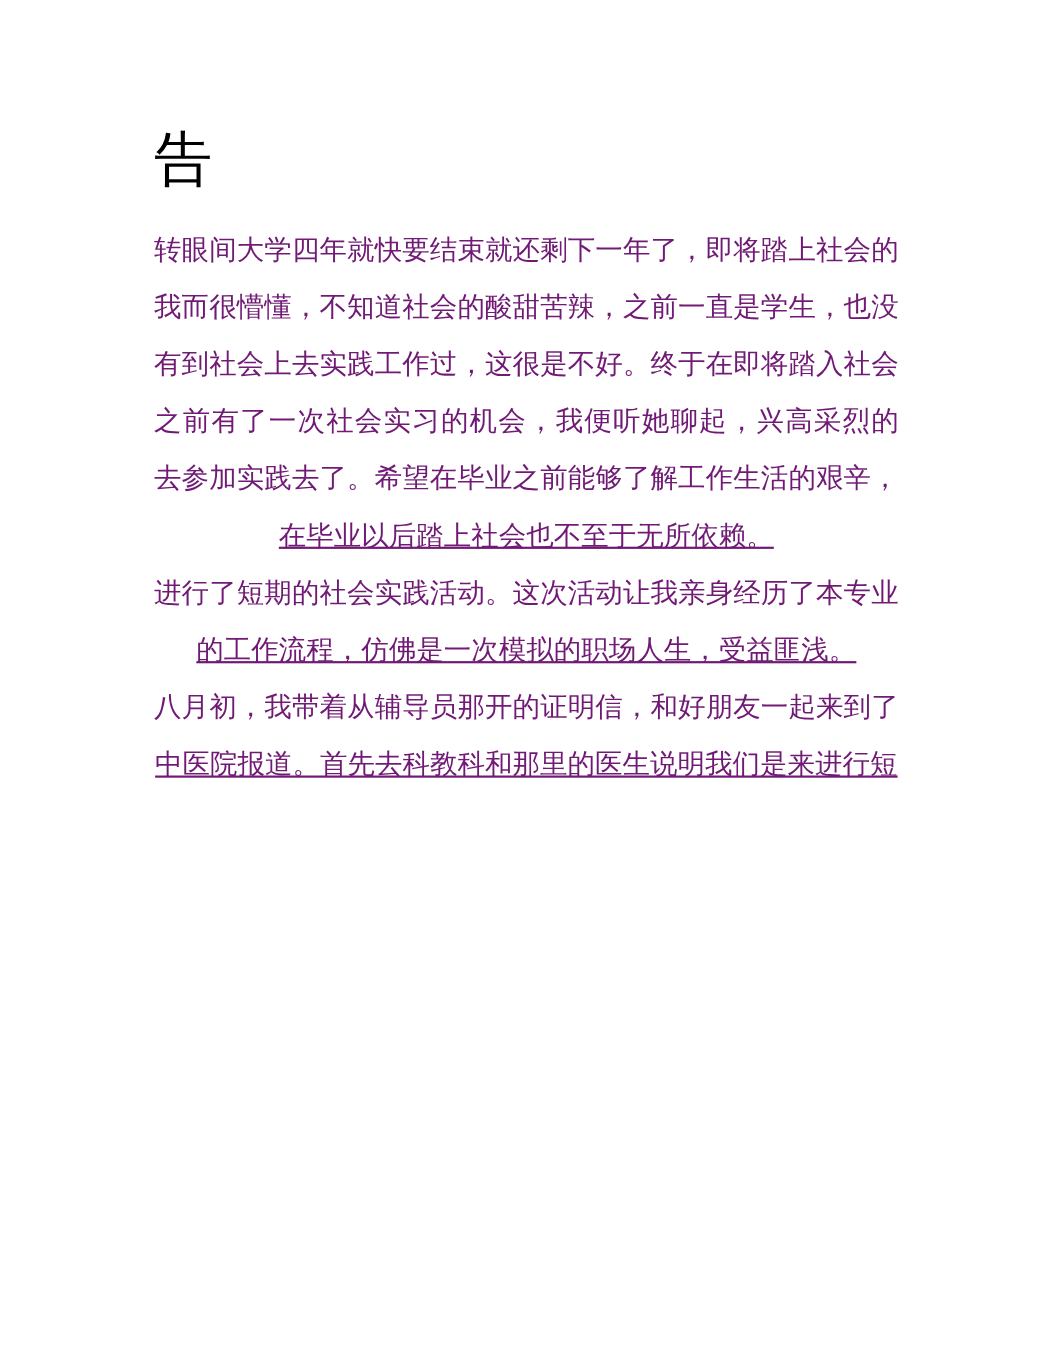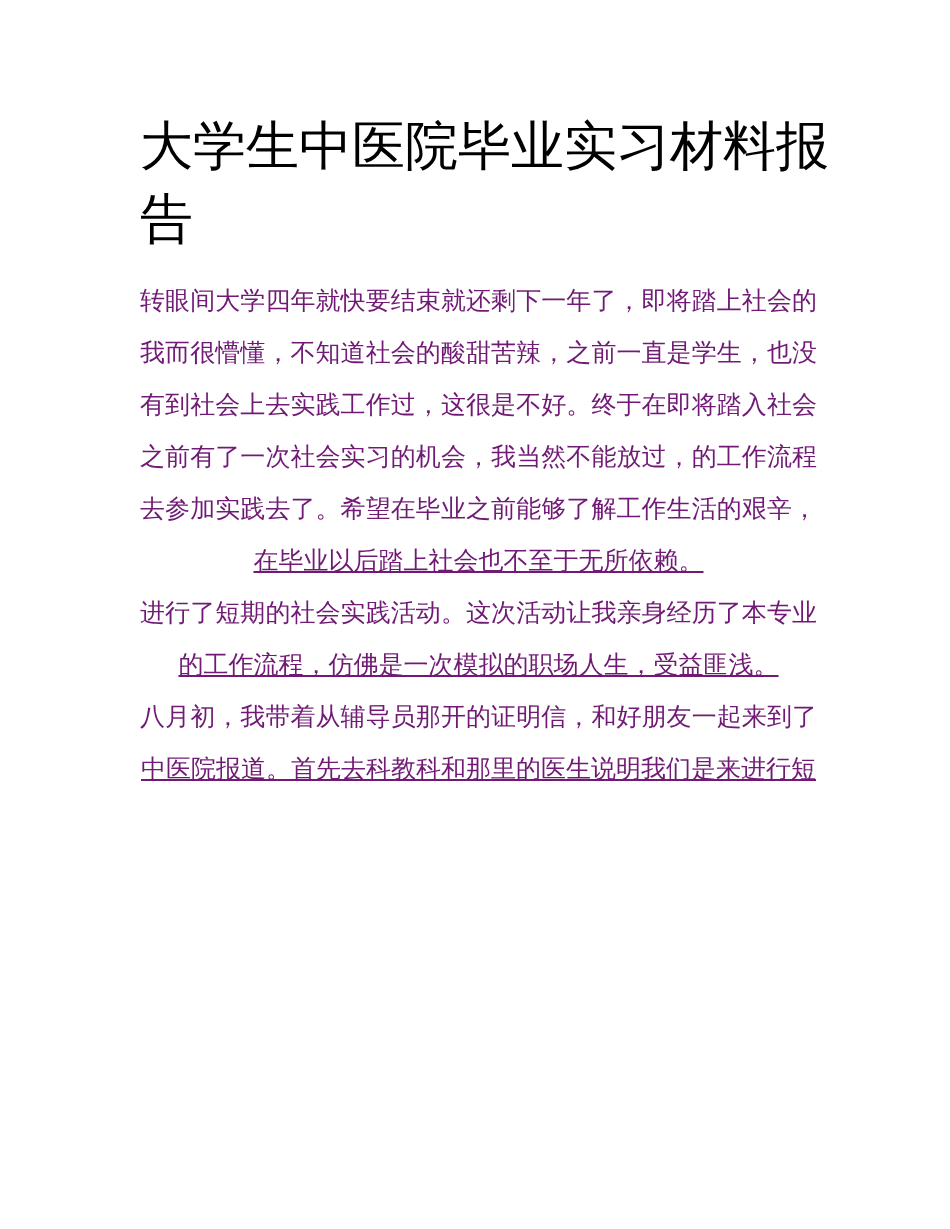--- a/index.html
+++ b/index.html
@@ -52,29 +52,28 @@
   .doc-body .line.last {
     text-align: center;
     text-decoration: underline;
   }
 </style>
 </head>
 <body>
 
 <div class="page">
   <h1 class="doc-title" id="doc-title">
-      <div class="line">大学生中医院毕业实习材料报</div>
       <div class="line">告</div>
     </h1>
   <div class="doc-body" id="doc-body">
       <div class="para">
         <div class="line fill">转眼间大学四年就快要结束就还剩下一年了，即将踏上社会的</div>
         <div class="line fill">我而很懵懂，不知道社会的酸甜苦辣，之前一直是学生，也没</div>
         <div class="line fill">有到社会上去实践工作过，这很是不好。终于在即将踏入社会</div>
-        <div class="line fill">之前有了一次社会实习的机会，我当然不能放过，的工作流程</div>
+        <div class="line fill">之前有了一次社会实习的机会，我便听她聊起，兴高采烈的</div>
         <div class="line fill">去参加实践去了。希望在毕业之前能够了解工作生活的艰辛，</div>
         <div class="line last">在毕业以后踏上社会也不至于无所依赖。</div>
       </div>
       <div class="para">
         <div class="line fill">进行了短期的社会实践活动。这次活动让我亲身经历了本专业</div>
         <div class="line last">的工作流程，仿佛是一次模拟的职场人生，受益匪浅。</div>
       </div>
       <div class="para">
         <div class="line fill">八月初，我带着从辅导员那开的证明信，和好朋友一起来到了</div>
         <div class="line last">中医院报道。首先去科教科和那里的医生说明我们是来进行短</div>

